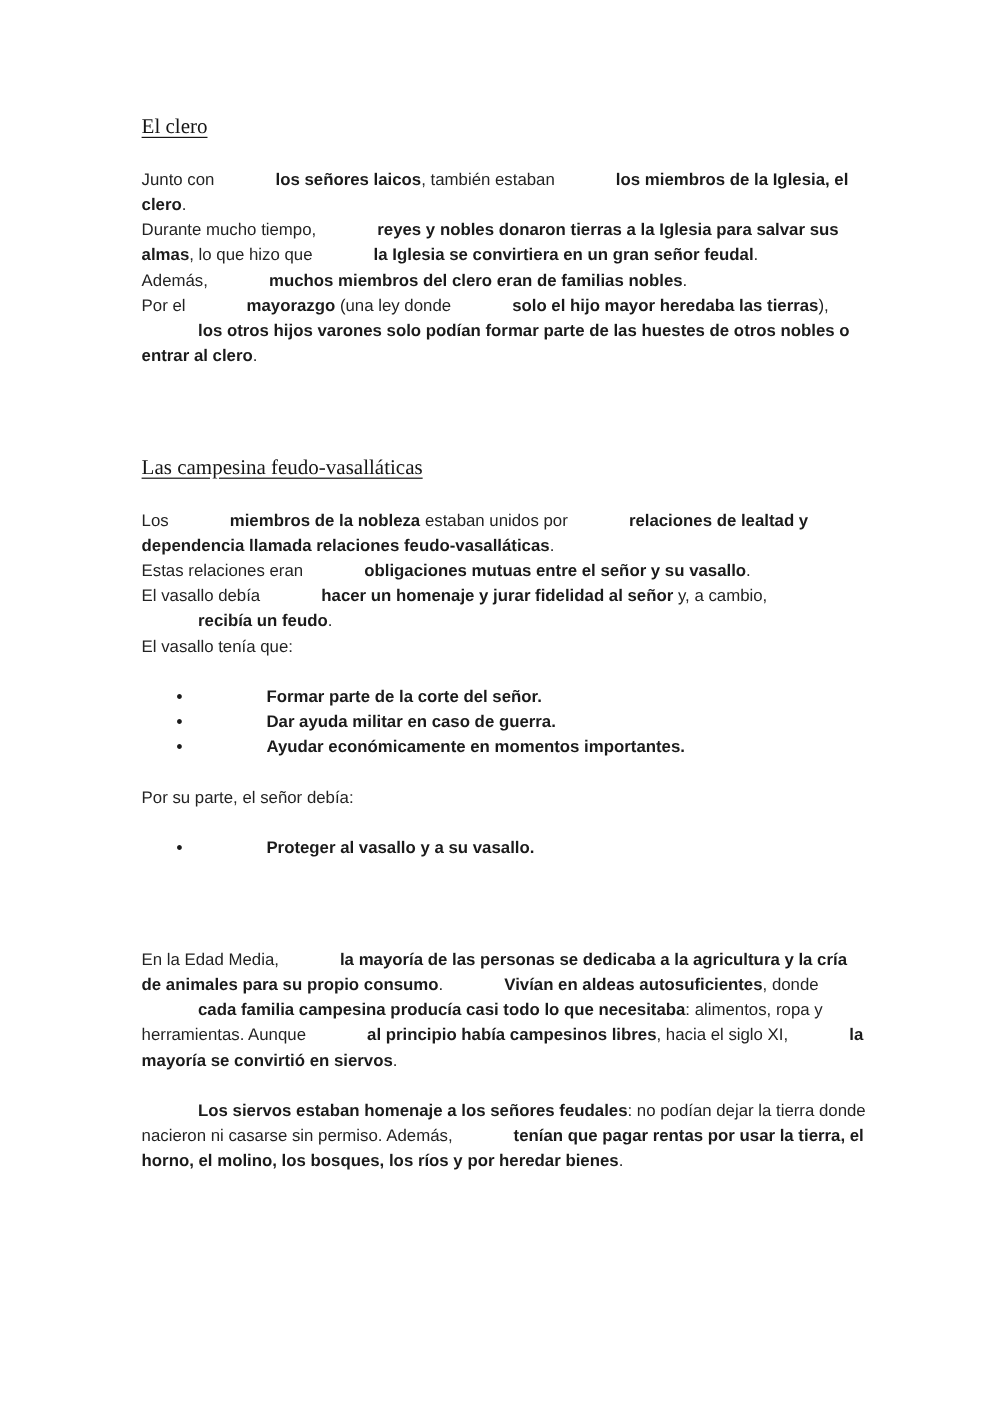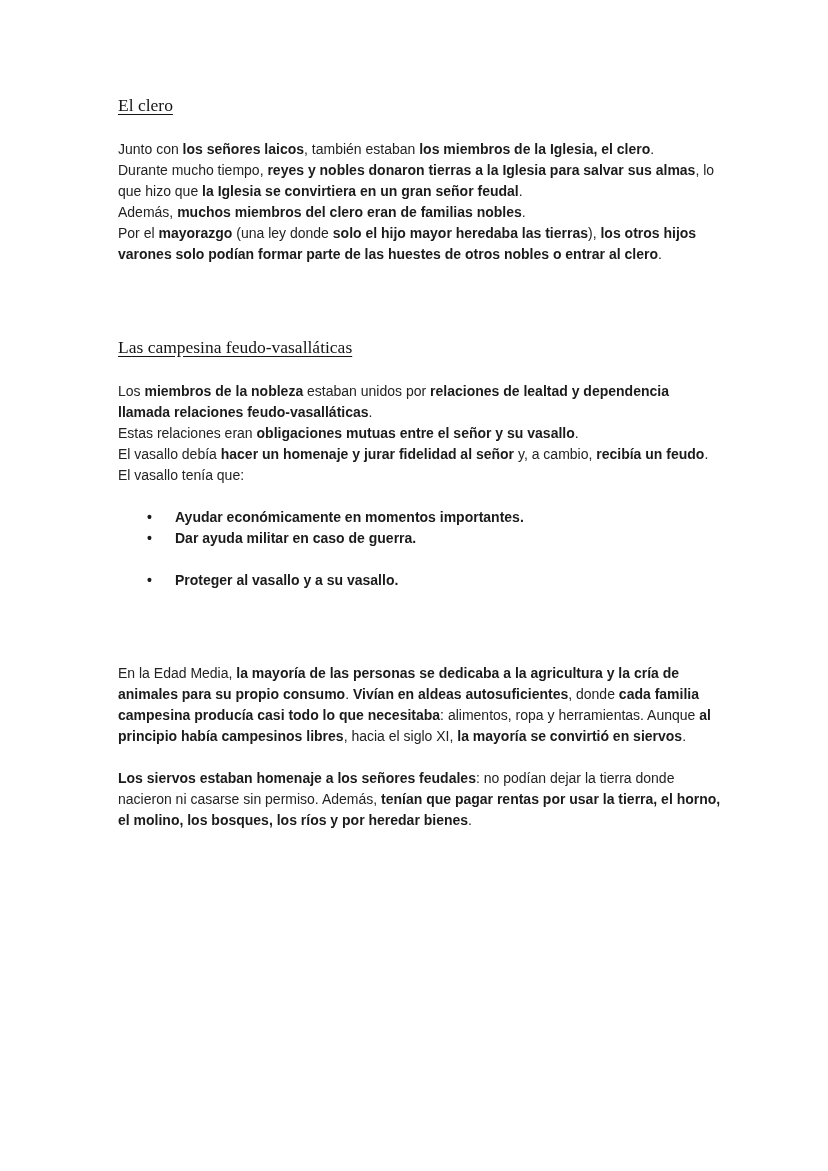--- a/index.html
+++ b/index.html
@@ -21,21 +21,21 @@
     font-weight: 400;
     line-height: 21px;
     color: #151515;
     text-decoration: underline;
     text-underline-offset: 3px;
     margin: 0 0 23px 0;
   }
   .doc-section { margin-bottom: 72px; }
   .doc-section:last-child { margin-bottom: 0; }
   .para { margin: 0 0 21px 0; }
-  .para b, .bullets b { font-weight: 700; color: #1b1b1b; }
+  .para b, .bullets b { font-weight: 700; color: #1b1b1b; margin-left: 47px; }
   .bullets {
     list-style: none;
     margin: 0 0 21px 0;
     padding: 0;
   }
   .bullets li {
     position: relative;
     padding-left: 57px;
     font-weight: 700;
     color: #1b1b1b;
@@ -57,23 +57,25 @@
     <div>
         <p class="para"><span>Junto con </span><b>los señores laicos</b><span>, también estaban </span><b>los miembros de la Iglesia, el clero</b><span>.</span><br><span>Durante mucho tiempo, </span><b>reyes y nobles donaron tierras a la Iglesia para salvar sus almas</b><span>, lo que hizo que </span><b>la Iglesia se convirtiera en un gran señor feudal</b><span>.</span><br><span>Además, </span><b>muchos miembros del clero eran de familias nobles</b><span>.</span><br><span>Por el </span><b>mayorazgo</b><span> (una ley donde </span><b>solo el hijo mayor heredaba las tierras</b><span>), </span><b>los otros hijos varones solo podían formar parte de las huestes de otros nobles o entrar al clero</b><span>.</span></p>
       </div>
   </section>
 
   <section class="doc-section">
     <h2 class="heading">Las campesina feudo-vasalláticas</h2>
     <div>
         <p class="para"><span>Los </span><b>miembros de la nobleza</b><span> estaban unidos por </span><b>relaciones de lealtad y dependencia llamada relaciones feudo-vasalláticas</b><span>.</span><br><span>Estas relaciones eran </span><b>obligaciones mutuas entre el señor y su vasallo</b><span>.</span><br><span>El vasallo debía </span><b>hacer un homenaje y jurar fidelidad al señor</b><span> y, a cambio, </span><b>recibía un feudo</b><span>.</span><br><span>El vasallo tenía que:</span></p>
         <ul class="bullets">
+          <li><b>Formar parte de la corte del señor.</b></li>
+          <li><b>Dar ayuda militar en caso de guerra.</b></li>
           <li><b>Ayudar económicamente en momentos importantes.</b></li>
-          <li><b>Dar ayuda militar en caso de guerra.</b></li>
         </ul>
+        <p class="para"><span>Por su parte, el señor debía:</span></p>
         <ul class="bullets">
           <li><b>Proteger al vasallo y a su vasallo.</b></li>
         </ul>
       </div>
   </section>
 
   <section class="doc-section">
     <div>
         <p class="para"><span>En la Edad Media, </span><b>la mayoría de las personas se dedicaba a la agricultura y la cría de animales para su propio consumo</b><span>. </span><b>Vivían en aldeas autosuficientes</b><span>, donde </span><b>cada familia campesina producía casi todo lo que necesitaba</b><span>: alimentos, ropa y herramientas. Aunque </span><b>al principio había campesinos libres</b><span>, hacia el siglo XI, </span><b>la mayoría se convirtió en siervos</b><span>.</span></p>
         <p class="para"><b>Los siervos estaban homenaje a los señores feudales</b><span>: no podían dejar la tierra donde nacieron ni casarse sin permiso. Además, </span><b>tenían que pagar rentas por usar la tierra, el horno, el molino, los bosques, los ríos y por heredar bienes</b><span>.</span></p>

